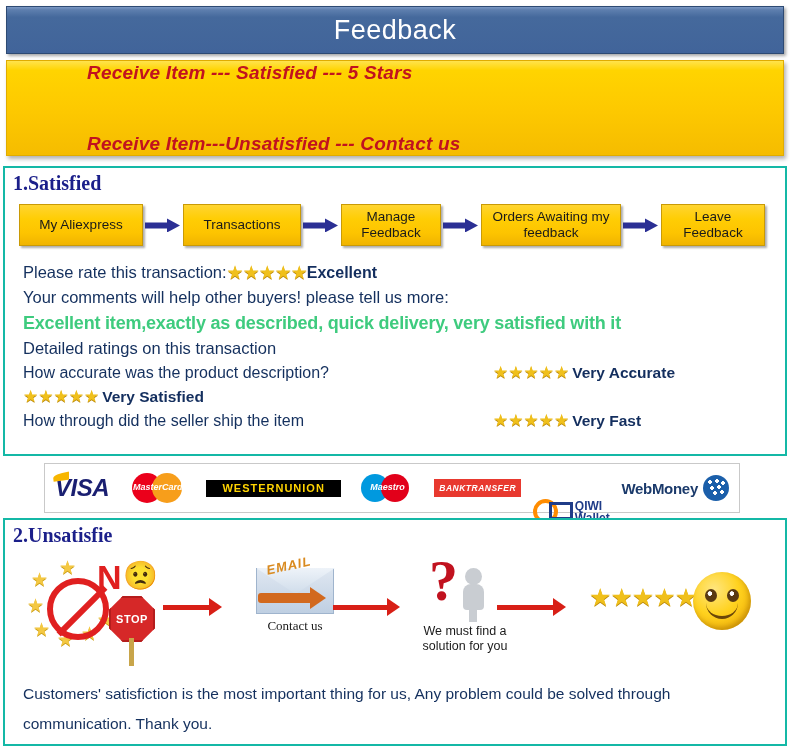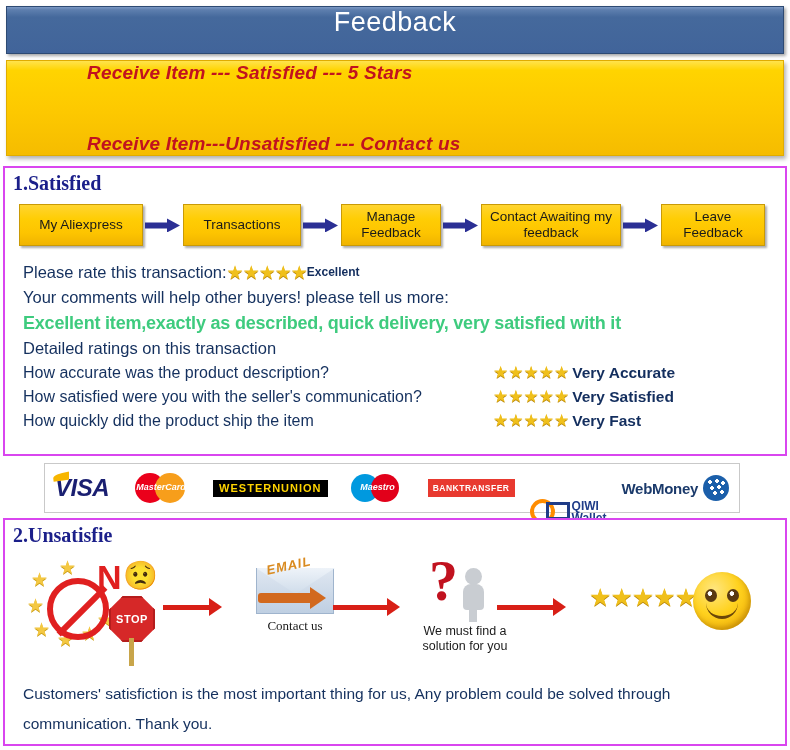--- a/index.html
+++ b/index.html
@@ -10,21 +10,21 @@
     overflow:hidden;
   }
   .page{position:relative;width:790px;height:750px;box-sizing:border-box;}
 
   
   .hdr-band{
     position:absolute;left:6px;top:6px;width:778px;height:48px;
     background:linear-gradient(to bottom,#7b98c4 0%,#5e7fae 6%,#45699c 22%,#41649a 100%);
     border:1px solid #2d4a73;
     box-shadow:2px 2px 3px rgba(0,0,0,.35);
-    display:flex;align-items:flex-start;justify-content:center;
+    display:flex;align-items:center;justify-content:center;
     box-sizing:border-box;
   }
   .hdr-title{
     color:#ffffff;font-size:27px;letter-spacing:.5px;
     font-family:"Liberation Sans", sans-serif;
   }
 
   .sub-band{
     position:absolute;left:6px;top:60px;width:778px;height:96px;
     background:linear-gradient(to bottom,#ffe34d 0%,#ffd400 10%,#fdc800 55%,#f5bc00 100%);
@@ -36,21 +36,21 @@
     gap:37px;
   }
   .sub-line{
     color:#c1121f;font-weight:bold;font-style:italic;font-size:19px;
     line-height:34px;letter-spacing:.2px;
   }
 
   
   .panel{
     position:absolute;left:3px;width:784px;
-    border:2px solid #d946ef;background:#ffffff;box-sizing:border-box;
+    border:2px solid #14b8a6;background:#ffffff;box-sizing:border-box;
   }
   #panel-satisfied{top:166px;height:290px;}
   #panel-unsatisfied{top:518px;height:228px;}
 
   .sec-head{
     font-family:"Liberation Serif", serif;font-weight:bold;
     color:#1b1f8a;font-size:20px;margin:4px 0 0 8px;line-height:22px;
   }
 
   
@@ -76,21 +76,21 @@
   .farrow svg{display:block}
 
   
   .rates{margin:14px 0 0 18px;color:#14305e;}
   .rline{font-size:16.5px;line-height:25px;display:flex;align-items:center;}
   .rline .lbl{white-space:pre;}
   .stars{letter-spacing:-1px;color:#f0c01b;font-size:19px;
          text-shadow:0 1px 0 #b8860b;line-height:19px;}
   .mini-stars{font-size:17px;letter-spacing:0px;color:#f0c01b;
               text-shadow:0 1px 0 #b8860b;}
-  .bold-navy{font-weight:bold;color:#132e5e;font-size:12px;}
+  .bold-navy{font-weight:bold;color:#132e5e;font-size:16px;}
   .green-comment{
     color:#3ecb7e;font-weight:bold;font-size:18px;line-height:26px;
     letter-spacing:-.2px;white-space:nowrap;
   }
   .detail-row{display:flex;align-items:flex-end;font-size:16px;line-height:24px;}
   .detail-q{width:470px;color:#14305e;}
   .detail-stars{display:flex;align-items:center;gap:0px;}
   .detail-label{font-weight:bold;color:#132e5e;font-size:15.5px;margin-left:3px;white-space:nowrap;}
 
   
@@ -107,31 +107,31 @@
     content:"";position:absolute;left:-2px;top:-2px;width:26px;height:8px;
     background:linear-gradient(100deg,#f7b600 60%,transparent 61%);
     border-radius:60% 0 0 0;transform:rotate(-8deg);
   }
   .mc{position:relative;width:74px;height:30px;}
   .mc .c1,.mc .c2{position:absolute;top:0;width:30px;height:30px;border-radius:50%;}
   .mc .c1{left:11px;background:#eb001b;}
   .mc .c2{left:31px;background:#f79e1b;}
   .mc .txt{position:absolute;left:0;top:9px;width:74px;text-align:center;
            color:#fff;font-size:9px;font-weight:bold;font-style:italic;z-index:3;}
-  .wu{background:#000;padding:3px 6px;text-align:center;}
+  .wu{background:#000;padding:3px 16px;text-align:center;}
   .wu div{color:#ffd400;font-weight:bold;font-size:11px;line-height:11px;letter-spacing:1px;}
   .maestro{position:relative;width:70px;height:28px;}
   .maestro .c1,.maestro .c2{position:absolute;top:0;width:28px;height:28px;border-radius:50%;}
   .maestro .c1{left:8px;background:#0099df;}
   .maestro .c2{left:28px;background:#e2001a;}
   .maestro .txt{position:absolute;left:0;top:8px;width:70px;text-align:center;
                 color:#fff;font-size:9px;font-weight:bold;font-style:italic;z-index:3;}
   .bankt{background:#e8392f;padding:4px 5px;text-align:center;}
   .bankt div{color:#fff;font-weight:bold;font-size:8.5px;line-height:10px;
-             letter-spacing:.5px;}
+             font-style:italic;letter-spacing:.5px;}
   .qiwi{display:flex;align-items:center;margin-top:48px;}
   .qiwi-mark{position:relative;width:40px;height:28px;}
   .qiwi-mark .q{position:absolute;left:0;top:1px;width:25px;height:25px;
                 border:4px solid #ff8c00;border-radius:50%;box-sizing:border-box;}
   .qiwi-mark .w{position:absolute;left:16px;top:4px;width:24px;height:18px;
                 border:3px solid #1f3c88;box-sizing:border-box;}
   .qiwi-txt{margin-left:2px;color:#1f3c88;font-weight:bold;font-size:12px;line-height:12px;}
   .wm{color:#1b3a6b;font-weight:bold;font-size:15px;letter-spacing:-.3px;}
   .wm-globe{width:26px;height:26px;border-radius:50%;background:#1b5faa;
             margin-left:5px;position:relative;overflow:hidden;}
@@ -242,21 +242,21 @@
         <svg width="36" height="14" viewBox="0 0 36 14">
             <path d="M0 4.5h22v-4l13 7-13 7v-4H0z" fill="#2b2f94"></path>
           </svg>
       </div>
       <div class="fbox w3">Manage Feedback</div>
       <div class="farrow">
         <svg width="36" height="14" viewBox="0 0 36 14">
             <path d="M0 4.5h22v-4l13 7-13 7v-4H0z" fill="#2b2f94"></path>
           </svg>
       </div>
-      <div class="fbox w4">Contact Awaiting my feedback</div>
+      <div class="fbox w4">Orders Awaiting my feedback</div>
       <div class="farrow">
         <svg width="36" height="14" viewBox="0 0 36 14">
             <path d="M0 4.5h22v-4l13 7-13 7v-4H0z" fill="#2b2f94"></path>
           </svg>
       </div>
       <div class="fbox w5">Leave Feedback</div>
     </div>
 
     <div class="rates">
       <div class="rline">
@@ -273,28 +273,27 @@
       </div>
 
       <div class="detail-row">
         <span class="detail-q">How accurate was the product description?</span>
         <span class="detail-stars">
           <span class="mini-stars">★★★★★</span>
           <span class="detail-label">Very Accurate</span>
         </span>
       </div>
       <div class="detail-row">
-        <span class="detail-q">How satisfied were you with the seller's communication?</span>
         <span class="detail-stars">
           <span class="mini-stars">★★★★★</span>
           <span class="detail-label">Very Satisfied</span>
         </span>
       </div>
       <div class="detail-row">
-        <span class="detail-q">How quickly did the product ship the item</span>
+        <span class="detail-q">How through did the seller ship the item</span>
         <span class="detail-stars">
           <span class="mini-stars">★★★★★</span>
           <span class="detail-label">Very Fast</span>
         </span>
       </div>
     </div>
   </div>
 
   <div class="pay-box">
     <div class="logo">

